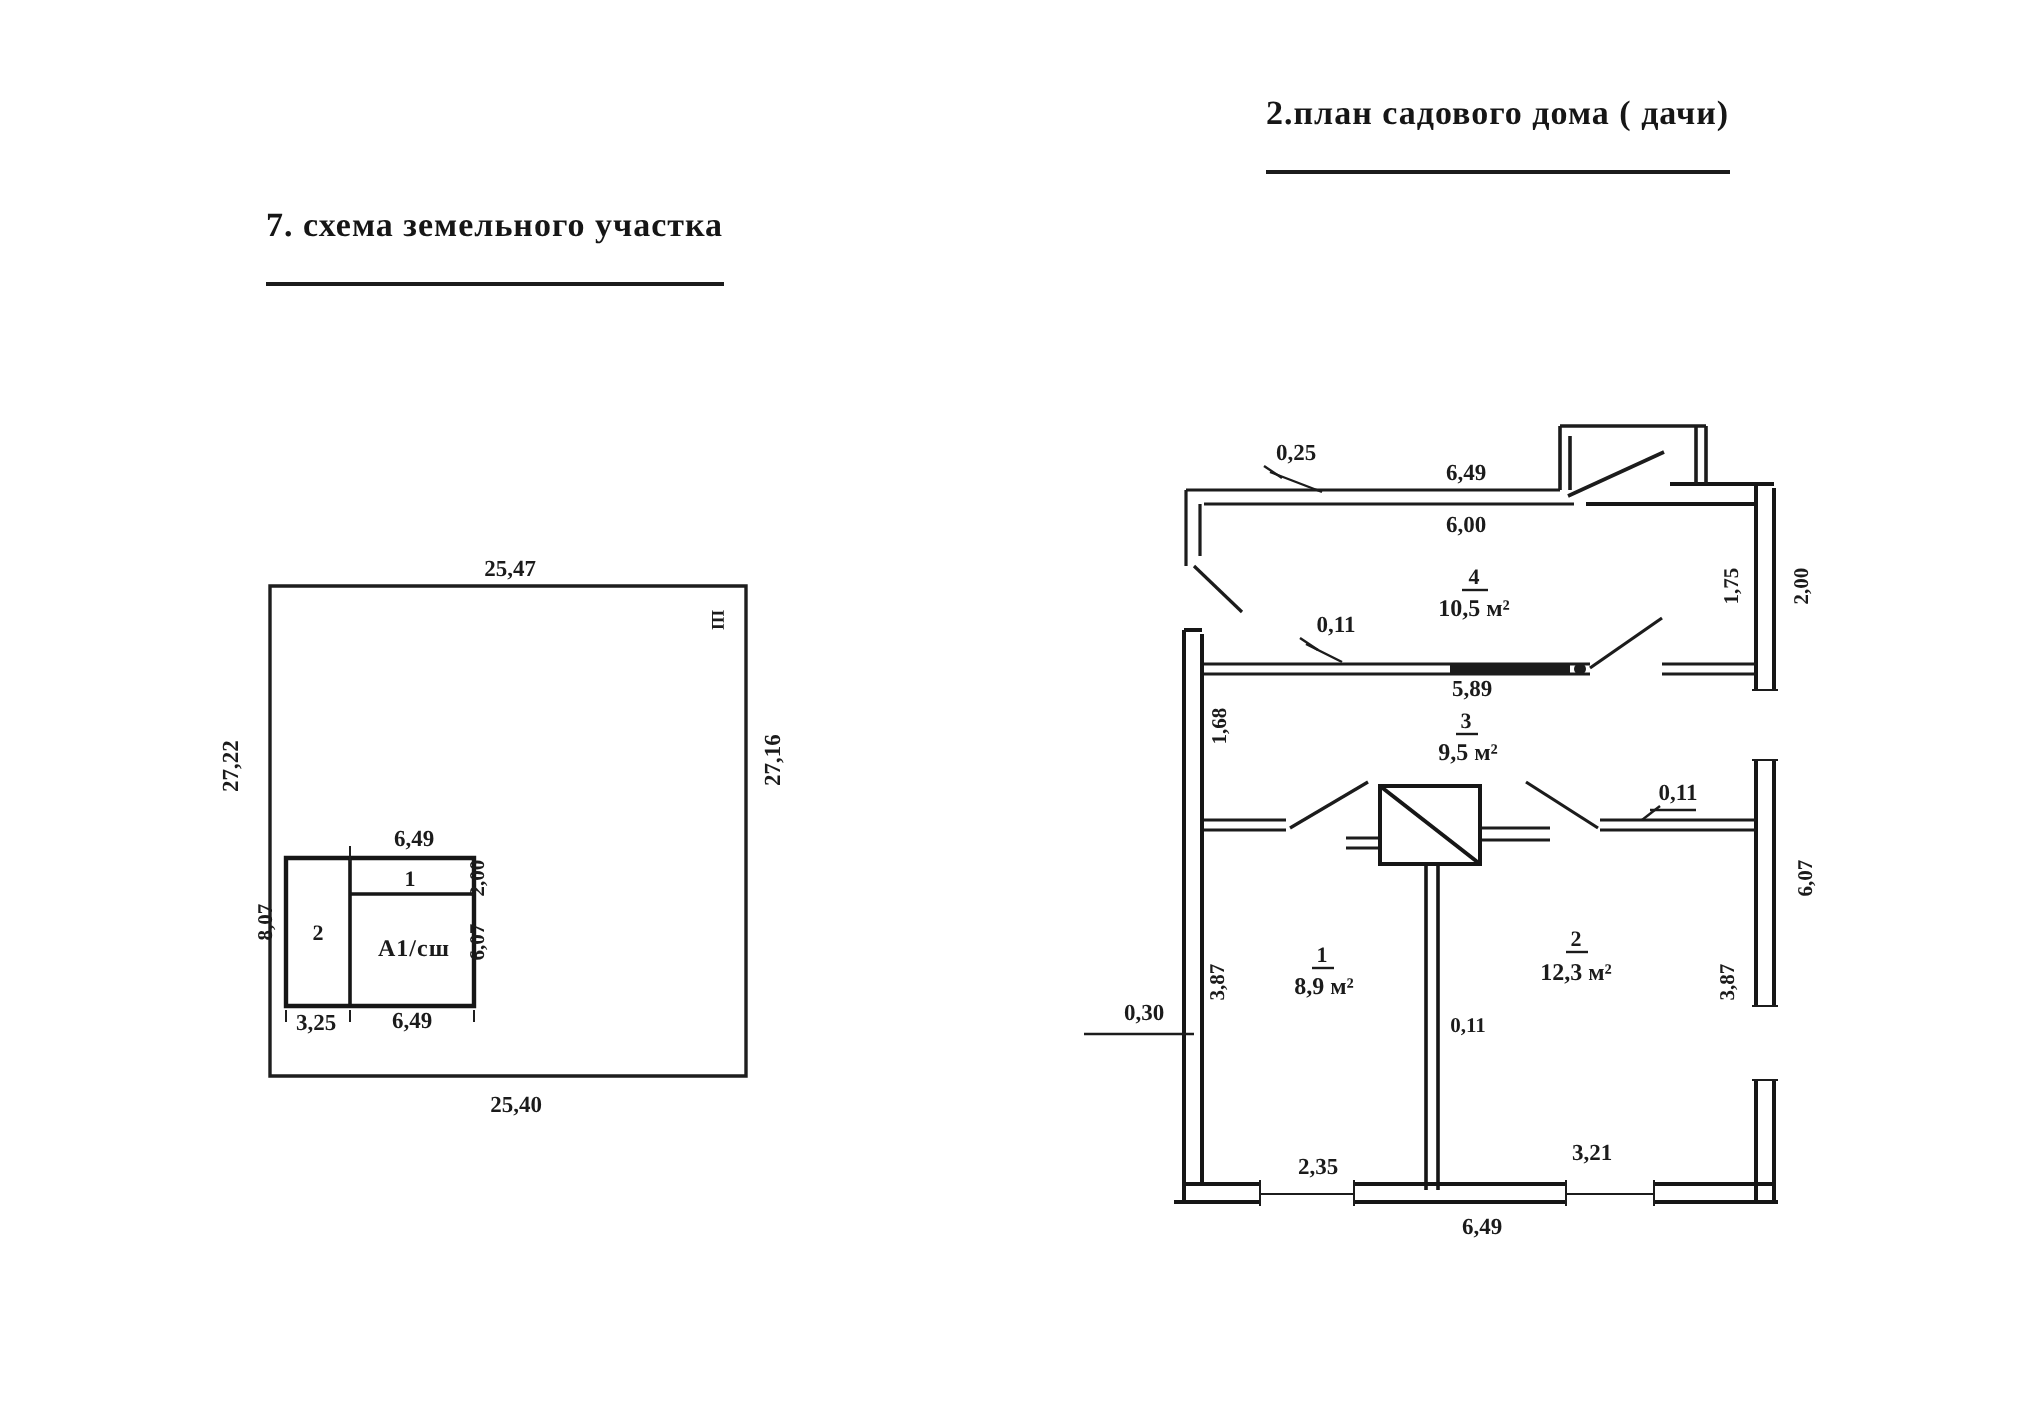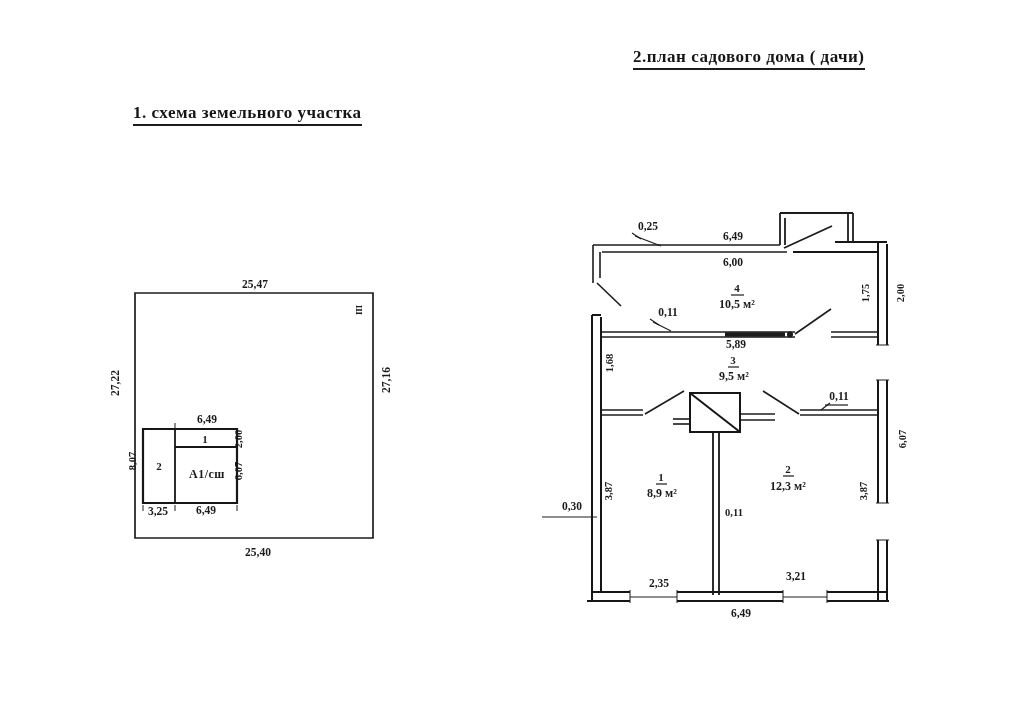--- a/index.html
+++ b/index.html
@@ -5,21 +5,21 @@
   html,body{margin:0;padding:0;}
   body{
     width:1012px;height:707px;position:relative;overflow:hidden;
     background:#ffffff;
     font-family:"Liberation Serif", serif;
   }
   .page{position:absolute;inset:0;background:#fff;filter:blur(.25px);}
   .doc-title{
     position:absolute;
     font-weight:bold;font-size:17px;color:#161616;
-    border-bottom:2.5px solid #1c1c1c;padding-bottom:1px;
+    border-bottom:2.5px solid #1c1c1c;padding-bottom:18px;
     letter-spacing:.5px;white-space:nowrap;
   }
   svg{position:absolute;overflow:visible;}
   svg line, svg rect, svg path, svg circle{vector-effect:non-scaling-stroke;}
   text{
     font-family:"Liberation Serif", serif;
     font-weight:bold;fill:#1b1b1b;
   }
   .dim{font-size:11.5px;}
   .dim-sm{font-size:10.5px;}
@@ -28,21 +28,21 @@
   .bldg{font-size:12px;letter-spacing:.5px;}
   .mark{font-size:9px;}
 </style>
 </head>
 <body>
 
 <div class="page">
 
   <div class="doc-title" style="left:633px;top:47px;">2.план садового дома ( дачи)</div>
 
-  <div class="doc-title" style="left:133px;top:103px;">1. схема земельного участка</div>
+  <div class="doc-title" style="left:133px;top:103px;">7. схема земельного участка</div>
 
   <svg style="left:100px;top:265px;" width="320" height="310" viewBox="0 0 320 310">
 
     <g stroke="#1e1e1e" stroke-width="1.7" fill="none">
       <rect x="35" y="28" width="238" height="245"></rect>
     </g>
 
     <text class="dim" x="155" y="23" text-anchor="middle">25,47</text>
     <text class="dim" x="19" y="118" text-anchor="middle" transform="rotate(-90 19 118)">27,22</text>
     <text class="dim" x="290" y="115" text-anchor="middle" transform="rotate(-90 290 115)">27,16</text>

